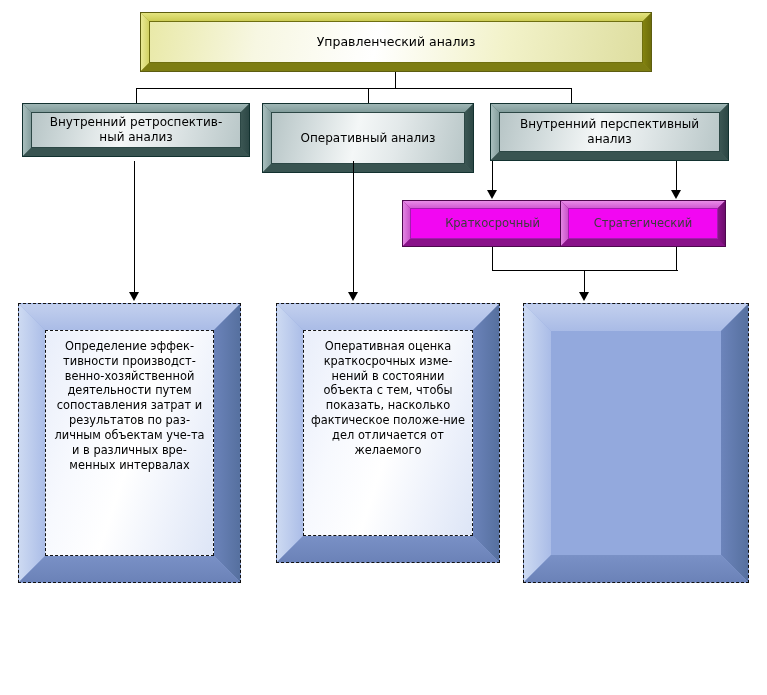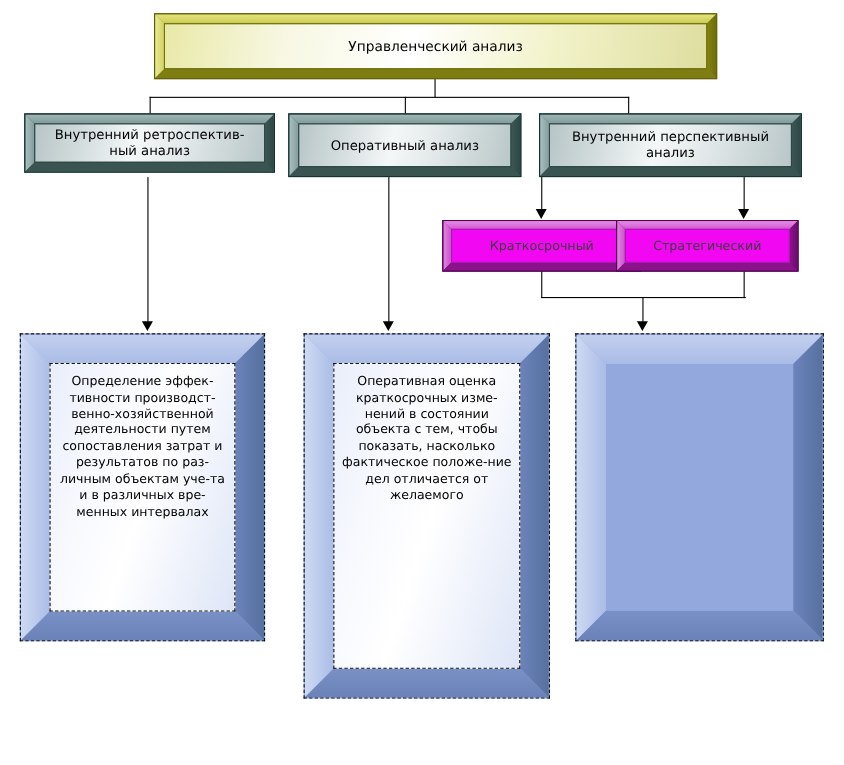--- a/index.html
+++ b/index.html
@@ -59,21 +59,21 @@
   .steel .bev-b{position:absolute;left:0;bottom:0;width:100%;height:9px;
       background:#395451;
       clip-path:polygon(9px 0,calc(100% - 9px) 0,100% 100%,0 100%);}
   .steel .face{
     left:9px;top:9px;right:9px;bottom:9px;
     background:linear-gradient(102deg,#b7c5c6 0%,#cfd9da 18%,#f4f7f7 44%,#e3e9ea 64%,#b9c7c8 100%);
     border:1px solid #2c4745;
     font-size:12px;
   }
   #box-retro{left:22px;top:103px;width:228px;height:54px;}
-  #box-oper {left:262px;top:103px;width:212px;height:58px;}
+  #box-oper {left:262px;top:103px;width:212px;height:70px;}
   #box-persp{left:490px;top:103px;width:239px;height:58px;}
 
   
   .magenta .frm{background:#7d0f7d;border:1px solid #4d084d;}
   .magenta .bev-t{position:absolute;left:0;top:0;width:100%;height:8px;
       background:linear-gradient(180deg,#e88ce8 0%,#cf53cf 100%);
       clip-path:polygon(0 0,100% 0,calc(100% - 8px) 100%,8px 100%);}
   .magenta .bev-l{position:absolute;left:0;top:0;width:8px;height:100%;
       background:linear-gradient(90deg,#e385e3 0%,#c64cc6 100%);
       clip-path:polygon(0 0,100% 8px,100% calc(100% - 8px),0 100%);}
@@ -116,21 +116,21 @@
     border:1.4px dashed #111;
     background:linear-gradient(108deg,#e9eefa 0%,#f7f9fe 28%,#ffffff 52%,#eef2fb 76%,#dde5f6 100%);
     padding:8px 5px 0 5px;
     box-sizing:border-box;
     text-align:center;font-size:11.4px;line-height:1.30;
   }
   .task .inner p{margin:0;}
   .task .inner p + p{margin-top:13px;}
 
   #task-left  {left:18px; top:303px;width:223px;height:280px;}
-  #task-mid   {left:276px;top:303px;width:224px;height:332px;}
+  #task-mid   {left:276px;top:303px;width:224px;height:260px;}
   #task-right {left:523px;top:303px;width:226px;height:280px;}
 
   
   .ln{position:absolute;background:#000;}
   .lnv{width:1.4px;}
   .lnh{height:1.4px;}
   .arrow{
     position:absolute;width:0;height:0;
     border-left:5.5px solid transparent;
     border-right:5.5px solid transparent;

